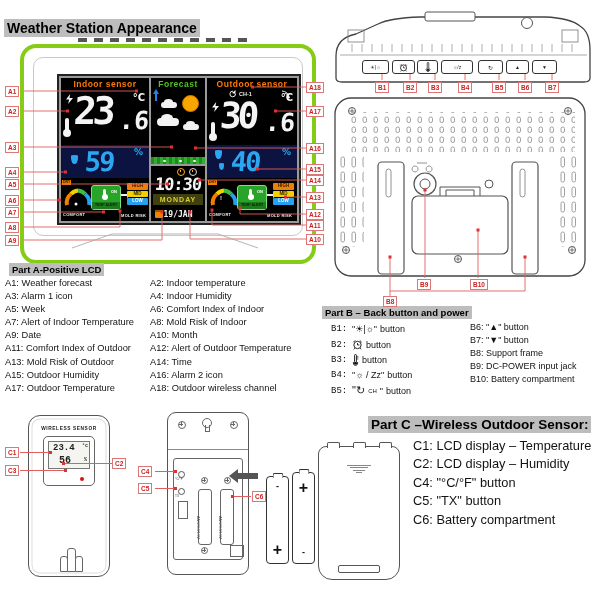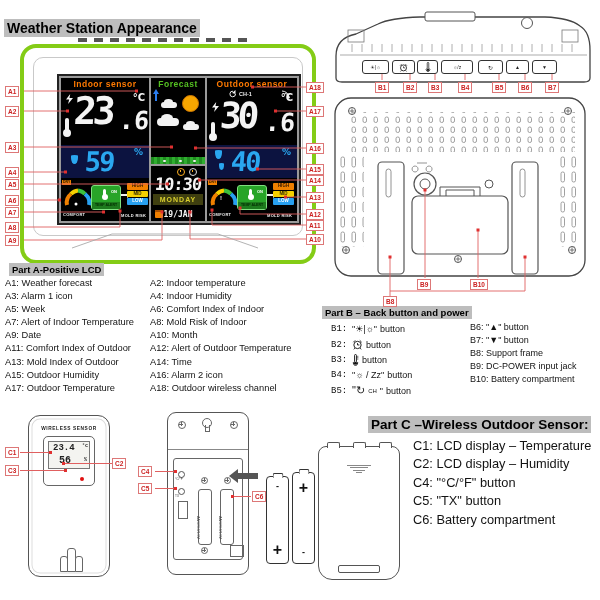--- a/index.html
+++ b/index.html
@@ -436,21 +436,21 @@
   <span>A3: Alarm 1 icon</span>
     <span>A4: Indoor Humidity</span>
   <span>A5: Week</span>
     <span>A6: Comfort Index of Indoor</span>
   <span>A7: Alert of Indoor Temperature</span>
     <span>A8: Mold Risk of Indoor</span>
   <span>A9: Date</span>
     <span>A10: Month</span>
   <span>A11: Comfort Index of Outdoor</span>
     <span>A12: Alert of Outdoor Temperature</span>
-  <span>A13: Mold Index of Outdoor</span>
+  <span>A13: Mold Risk of Outdoor</span>
     <span>A14: Time</span>
   <span>A15: Outdoor Humidity</span>
     <span>A16: Alarm 2 icon</span>
   <span>A17: Outdoor Temperature</span>
     <span>A18: Outdoor wireless channel</span>
 </div>
 
 <span id="partb-head" class="abs hl">Part B – Back button and power</span>
 <div class="brow" style="top:322px;">
   <span class="bid">B1:</span>

